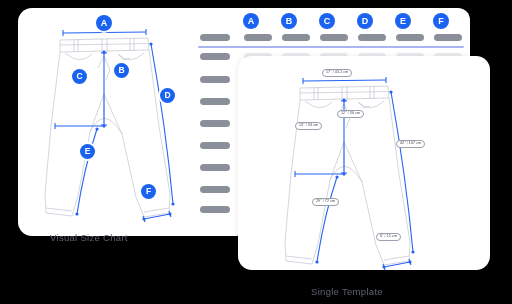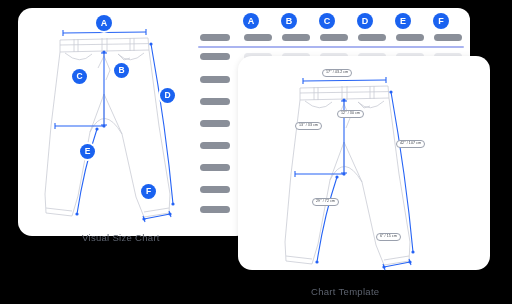--- a/index.html
+++ b/index.html
@@ -18,21 +18,21 @@
   }
   #visual-card{left:18px;top:8px;width:232px;height:228px;}
   #table-card{left:190px;top:8px;width:280px;height:212px;border-radius:12px;}
   #template-card{left:238px;top:56px;width:252px;height:214px;box-shadow:0 1px 6px rgba(0,0,0,.10);}
 
   
   .caption{
     position:absolute;color:#5c626e;font-size:9.5px;letter-spacing:.3px;
     white-space:nowrap;
   }
-  #visual-caption{left:50px;top:232px;margin-left:32px;}
+  #visual-caption{left:50px;top:232px;}
   #template-caption{left:311px;top:286px;}
 
   
   .sk-bar{position:absolute;border-radius:4px;}
   .sk-dark{background:#8a8f99;}
   .sk-light{background:#e9eaee;}
   .sk-faint{background:#f0f1f4;}
   .hdr-rule{position:absolute;height:1.6px;background:#aab4f0;border-radius:1px;}
 
   
@@ -268,15 +268,15 @@
     </svg>
 
     <div class="pill" style="left:84px;top:13px;">17" / 43.2 cm</div>
     <div class="pill" style="left:99px;top:54px;">12" / 30 cm</div>
     <div class="pill" style="left:57px;top:66px;">13" / 33 cm</div>
     <div class="pill" style="left:158px;top:84px;">42" / 107 cm</div>
     <div class="pill" style="left:74px;top:142px;">29" / 72 cm</div>
     <div class="pill" style="left:138px;top:177px;">6" / 15 cm</div>
   </div>
 
-  <div class="caption" id="template-caption">Chart Template</div>
+  <div class="caption" id="template-caption">Single Template</div>
 
 </div>
 
 </body></html>

